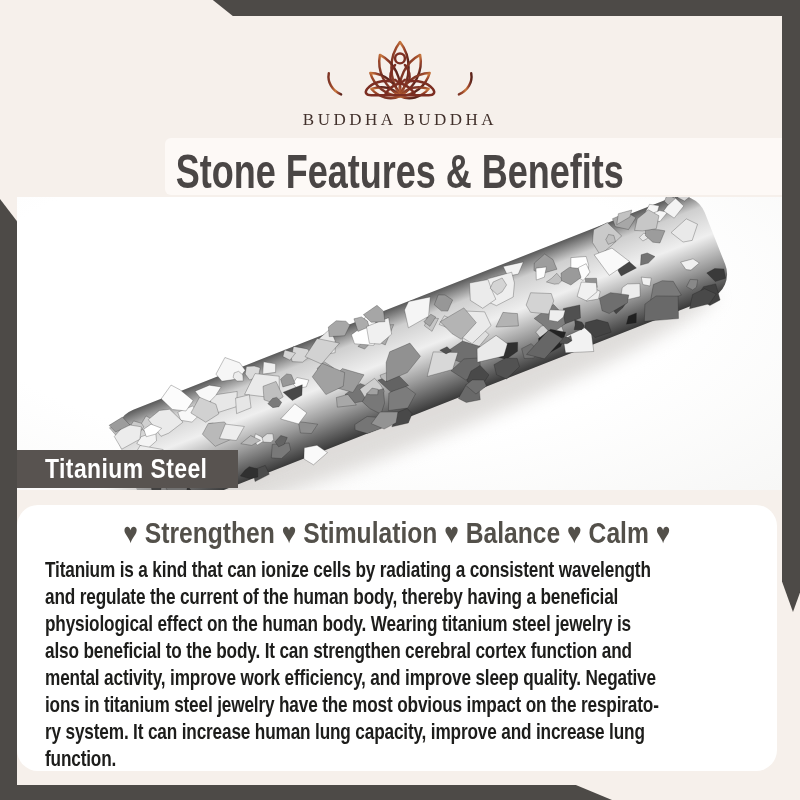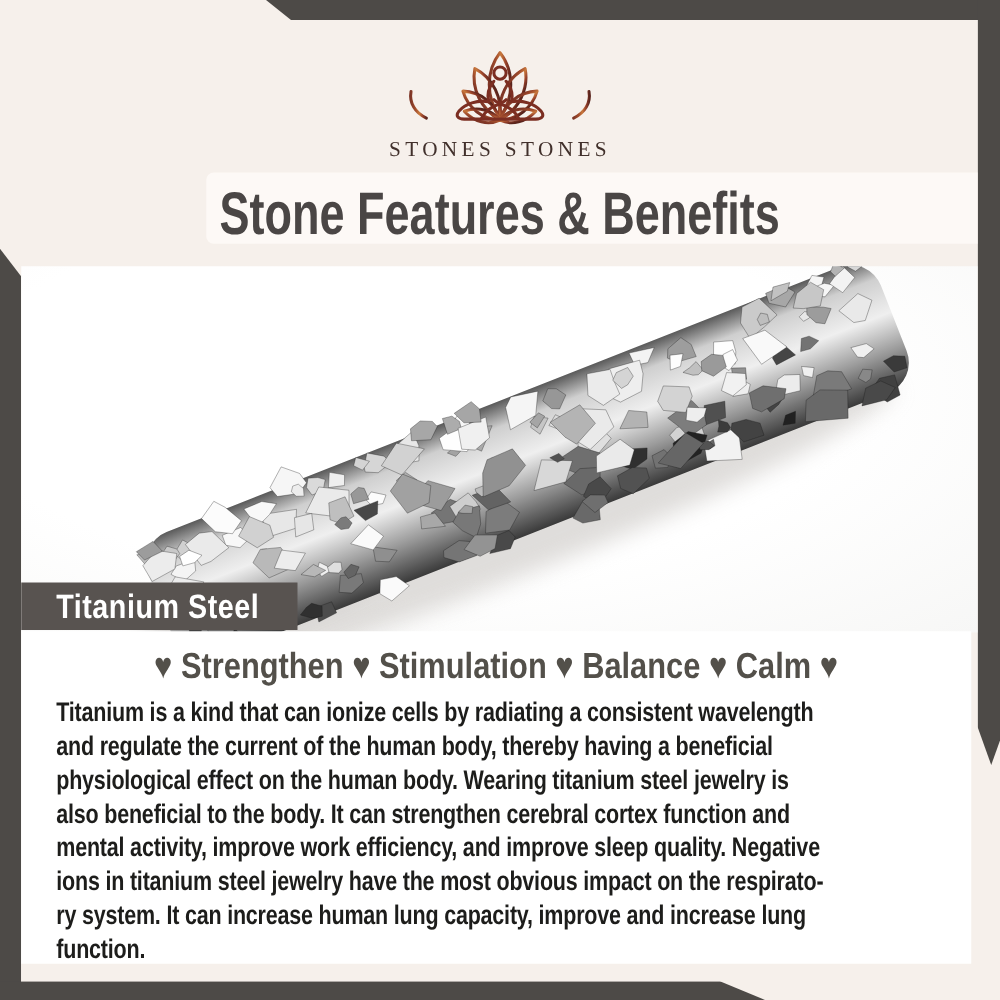--- a/index.html
+++ b/index.html
@@ -26,31 +26,31 @@
 
   
   .title-band{position:absolute;left:165px;top:138px;width:617px;height:57px;
               background:#fdf9f6;border-radius:6px 0 0 6px;}
   .page-title{position:absolute;left:0;right:0;top:144px;text-align:center;
               font-weight:bold;font-size:48px;color:#4a4645;}
   .page-title span{display:inline-block;transform:scaleX(.75);white-space:nowrap;}
 
   
   .photo{position:absolute;left:17px;top:197px;width:765px;height:293px;
-         background:radial-gradient(ellipse at 40% 35%, #ffffff 55%, #f7f7f6 100%);margin-top:16px;}
+         background:radial-gradient(ellipse at 40% 35%, #ffffff 55%, #f7f7f6 100%);}
   .photo svg{position:absolute;left:0;top:0;}
   .photo-label{position:absolute;left:0;top:253px;width:193px;height:38px;
                background:#585350;color:#ffffff;font-weight:bold;font-size:27px;
                line-height:38px;padding-left:28px;}
   .photo-label span{display:inline-block;transform:scaleX(.85);transform-origin:0 50%;
                white-space:nowrap;letter-spacing:.5px;}
 
   
   .benefits{position:absolute;left:17px;top:505px;width:760px;height:266px;
-            background:#ffffff;}
+            background:#ffffff;border-radius:21px;}
   .tagline{margin-top:12px;text-align:center;font-weight:bold;font-size:29px;
            color:#53504a;}
   .tagline span{display:inline-block;transform:scaleX(.85);white-space:nowrap;}
   .para{margin-top:7px;padding-left:28px;}
   .para .line{font-weight:bold;font-size:21.5px;line-height:27px;color:#1d1d1b;
               white-space:nowrap;transform:scaleX(.8);transform-origin:0 50%;
               letter-spacing:-0.2px;}
 </style>
 </head>
 <body>
@@ -86,21 +86,21 @@
     <g stroke="#7c2e22" stroke-width="3" fill="none" stroke-linecap="round" stroke-linejoin="round">
       <circle cx="110" cy="42" r="6"></circle>
       <path d="M104,50 C99,56 97,63 99,70"></path>
       <path d="M116,50 C121,56 123,63 121,70"></path>
       <path d="M99,70 C88,68 76,72 70,79 C66,84 69,87 75,87 L145,87 C151,87 154,84 150,79 C144,72 132,68 121,70"></path>
       <path d="M110,72 C101,75 95,80 92,86"></path>
       <path d="M110,72 C119,75 125,80 128,86"></path>
       <path d="M104,68 C107,72 113,72 116,68"></path>
     </g>
   </svg>
-  <div class="brand">STONES STONES</div>
+  <div class="brand">BUDDHA BUDDHA</div>
 
   <div class="title-band"></div>
   <div class="page-title">
     <span>Stone Features &amp; Benefits</span>
   </div>
 
   <div class="photo">
     <svg width="765" height="293" viewBox="0 0 765 293">
       <defs>
         <linearGradient id="rodg" x1="0" y1="0" x2="0" y2="1">

